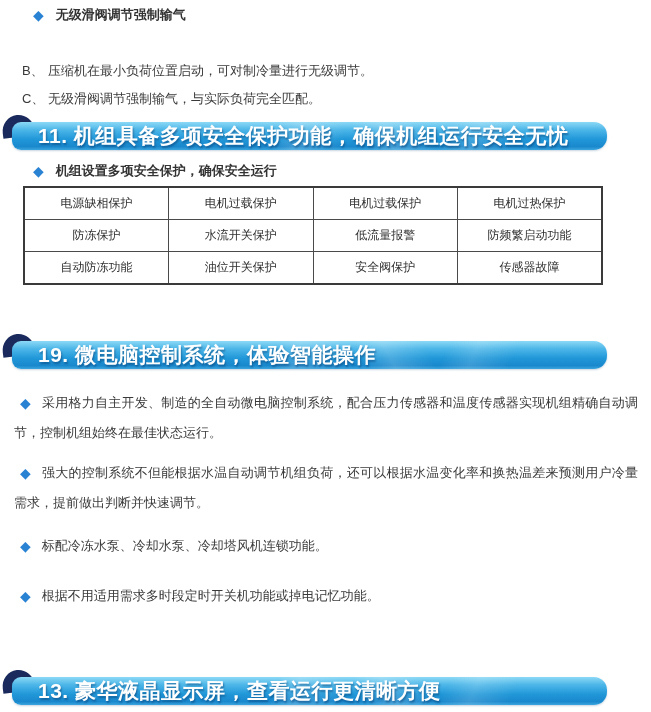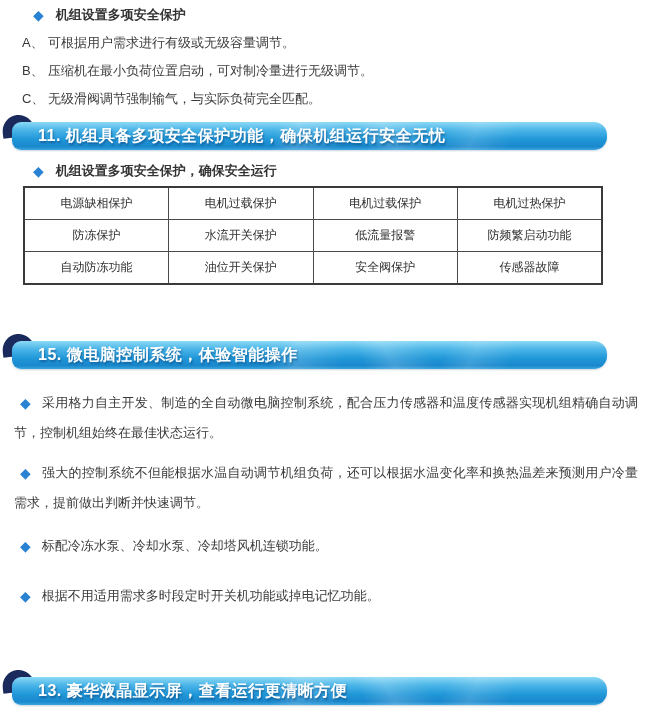--- a/index.html
+++ b/index.html
@@ -27,21 +27,21 @@
   }
   .bar::after{
     content:"";position:absolute;inset:0;border-radius:inherit;
     background:
       linear-gradient(105deg,rgba(255,255,255,0) 44%,rgba(255,255,255,0.16) 48%,rgba(255,255,255,0) 56%),
       linear-gradient(62deg,rgba(255,255,255,0) 58%,rgba(255,255,255,0.18) 63%,rgba(255,255,255,0) 70%),
       linear-gradient(115deg,rgba(255,255,255,0) 72%,rgba(255,255,255,0.15) 77%,rgba(255,255,255,0) 84%);
   }
   .bar-title{
     position:relative;z-index:2;display:block;padding-left:26px;line-height:28px;
-    font-size:16px;font-weight:bold;color:#ffffff;letter-spacing:0.5px;
+    font-size:21px;font-weight:bold;color:#ffffff;letter-spacing:0.5px;
     text-shadow:1px 2px 2px rgba(8,62,115,0.55);
     white-space:nowrap;
   }
   
   .sub-bullet{position:absolute;left:33px;top:162px;font-size:13px;font-weight:bold;color:#333;}
   .sub-bullet .diamond{color:#2a82d3;font-size:14px;margin-right:12px;vertical-align:-1px;}
   
   table.safety{
     position:absolute;left:23px;top:186px;width:580px;
     border-collapse:collapse;table-layout:fixed;
@@ -57,26 +57,23 @@
     text-align:justify;
   }
   .para .diamond{color:#2a82d3;font-size:14px;margin-left:6px;margin-right:11px;vertical-align:-1px;}
 </style>
 </head>
 <body>
 
 <div class="page">
 
   <div class="intro-bullet">
-    <span class="diamond">◆</span><span>机组设置多项安全保护</span>
+    <span class="diamond">◆</span><span>无级滑阀调节强制输气</span>
   </div>
 
-  <div class="abc-item" style="top:34px">
-    <span class="abc-label">A、</span><span>可根据用户需求进行有级或无级容量调节。</span>
-  </div>
   <div class="abc-item" style="top:62px">
     <span class="abc-label">B、</span><span>压缩机在最小负荷位置启动，可对制冷量进行无级调节。</span>
   </div>
   <div class="abc-item" style="top:90px">
     <span class="abc-label">C、</span><span>无级滑阀调节强制输气，与实际负荷完全匹配。</span>
   </div>
 
   <div class="bar-wrap" style="top:122px">
     <span class="hump"></span>
     <div class="bar">
@@ -108,21 +105,21 @@
         <td>安全阀保护</td>
         <td>传感器故障</td>
       </tr>
     </tbody>
   </table>
 
 
   <div class="bar-wrap" style="top:341px">
     <span class="hump"></span>
     <div class="bar">
-      <span class="bar-title">15. 微电脑控制系统，体验智能操作</span>
+      <span class="bar-title">19. 微电脑控制系统，体验智能操作</span>
     </div>
   </div>
 
   <div class="para" style="top:388px">
     <span class="diamond">◆</span><span>采用格力自主开发、制造的全自动微电脑控制系统，配合压力传感器和温度传感器实现机组精确自动调节，控制机组始终在最佳状态运行。</span>
   </div>
 
   <div class="para" style="top:458px">
     <span class="diamond">◆</span><span>强大的控制系统不但能根据水温自动调节机组负荷，还可以根据水温变化率和换热温差来预测用户冷量需求，提前做出判断并快速调节。</span>
   </div>

